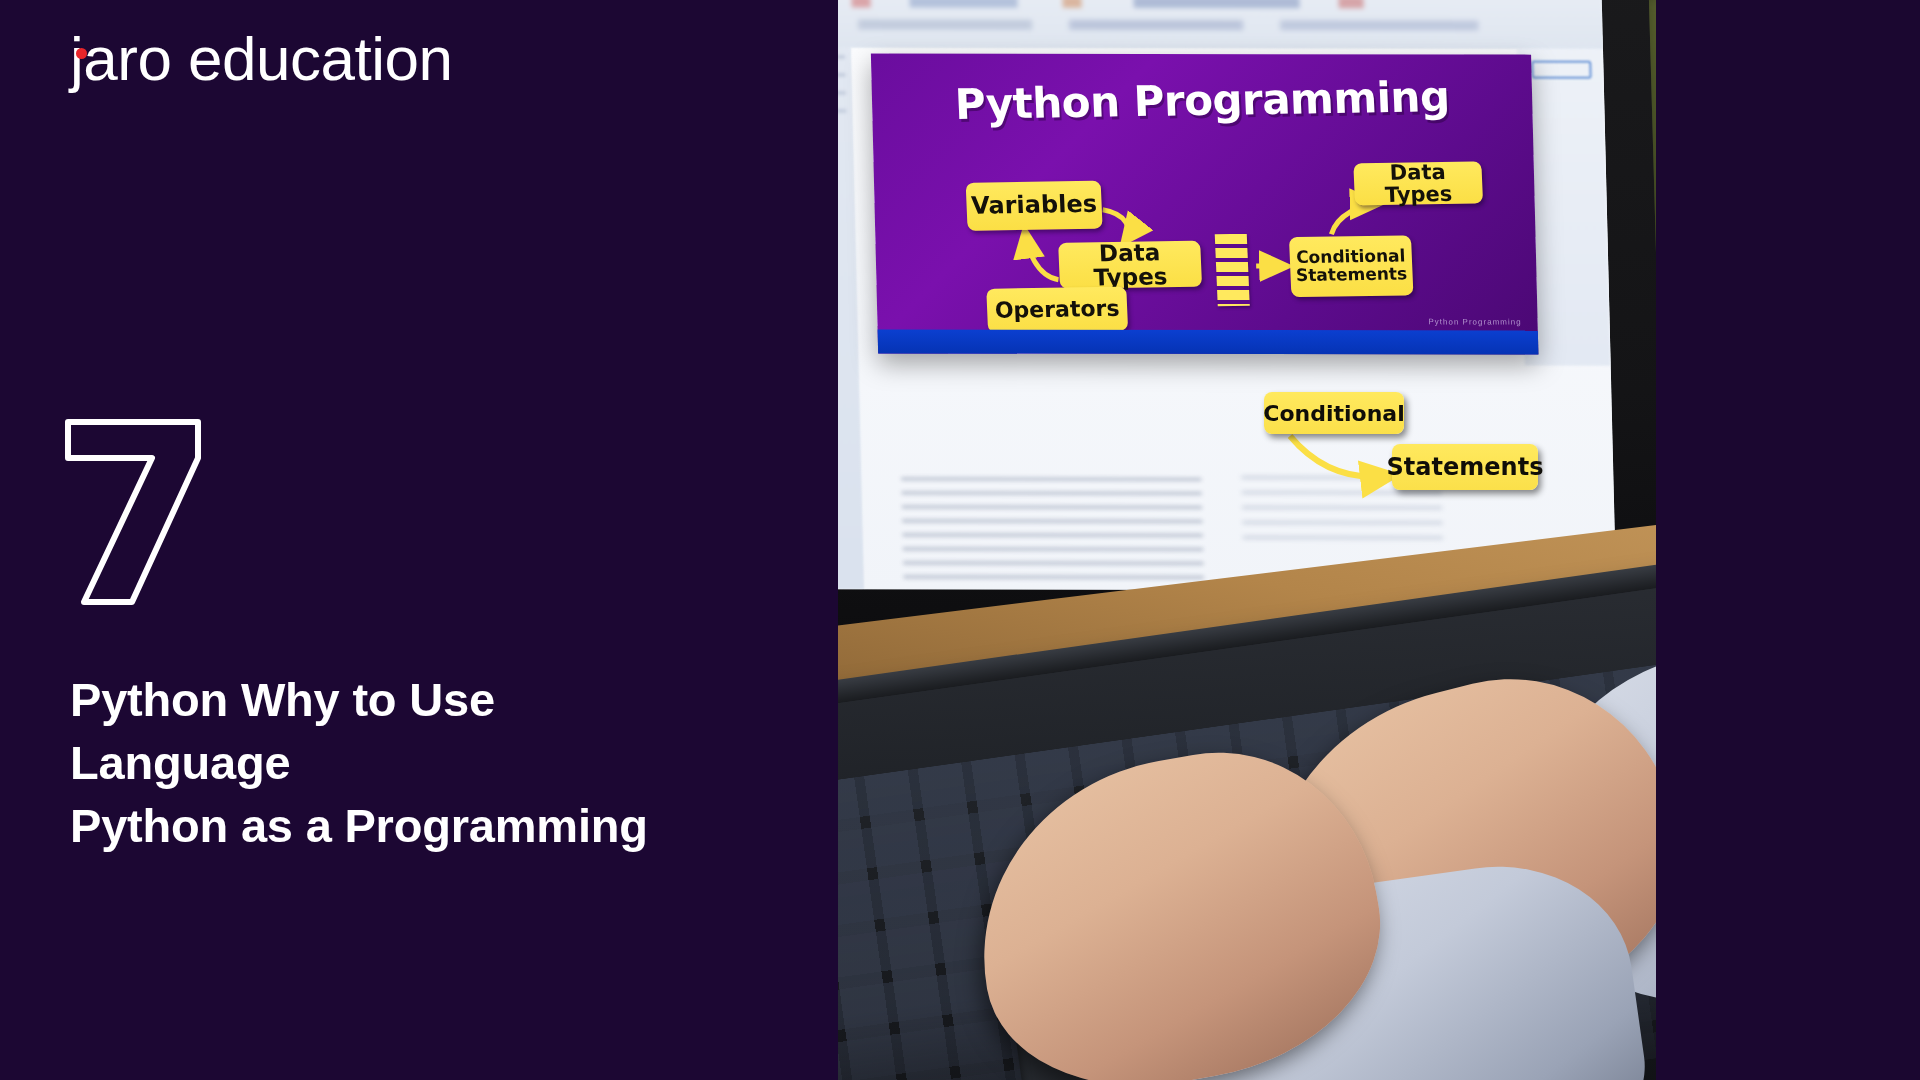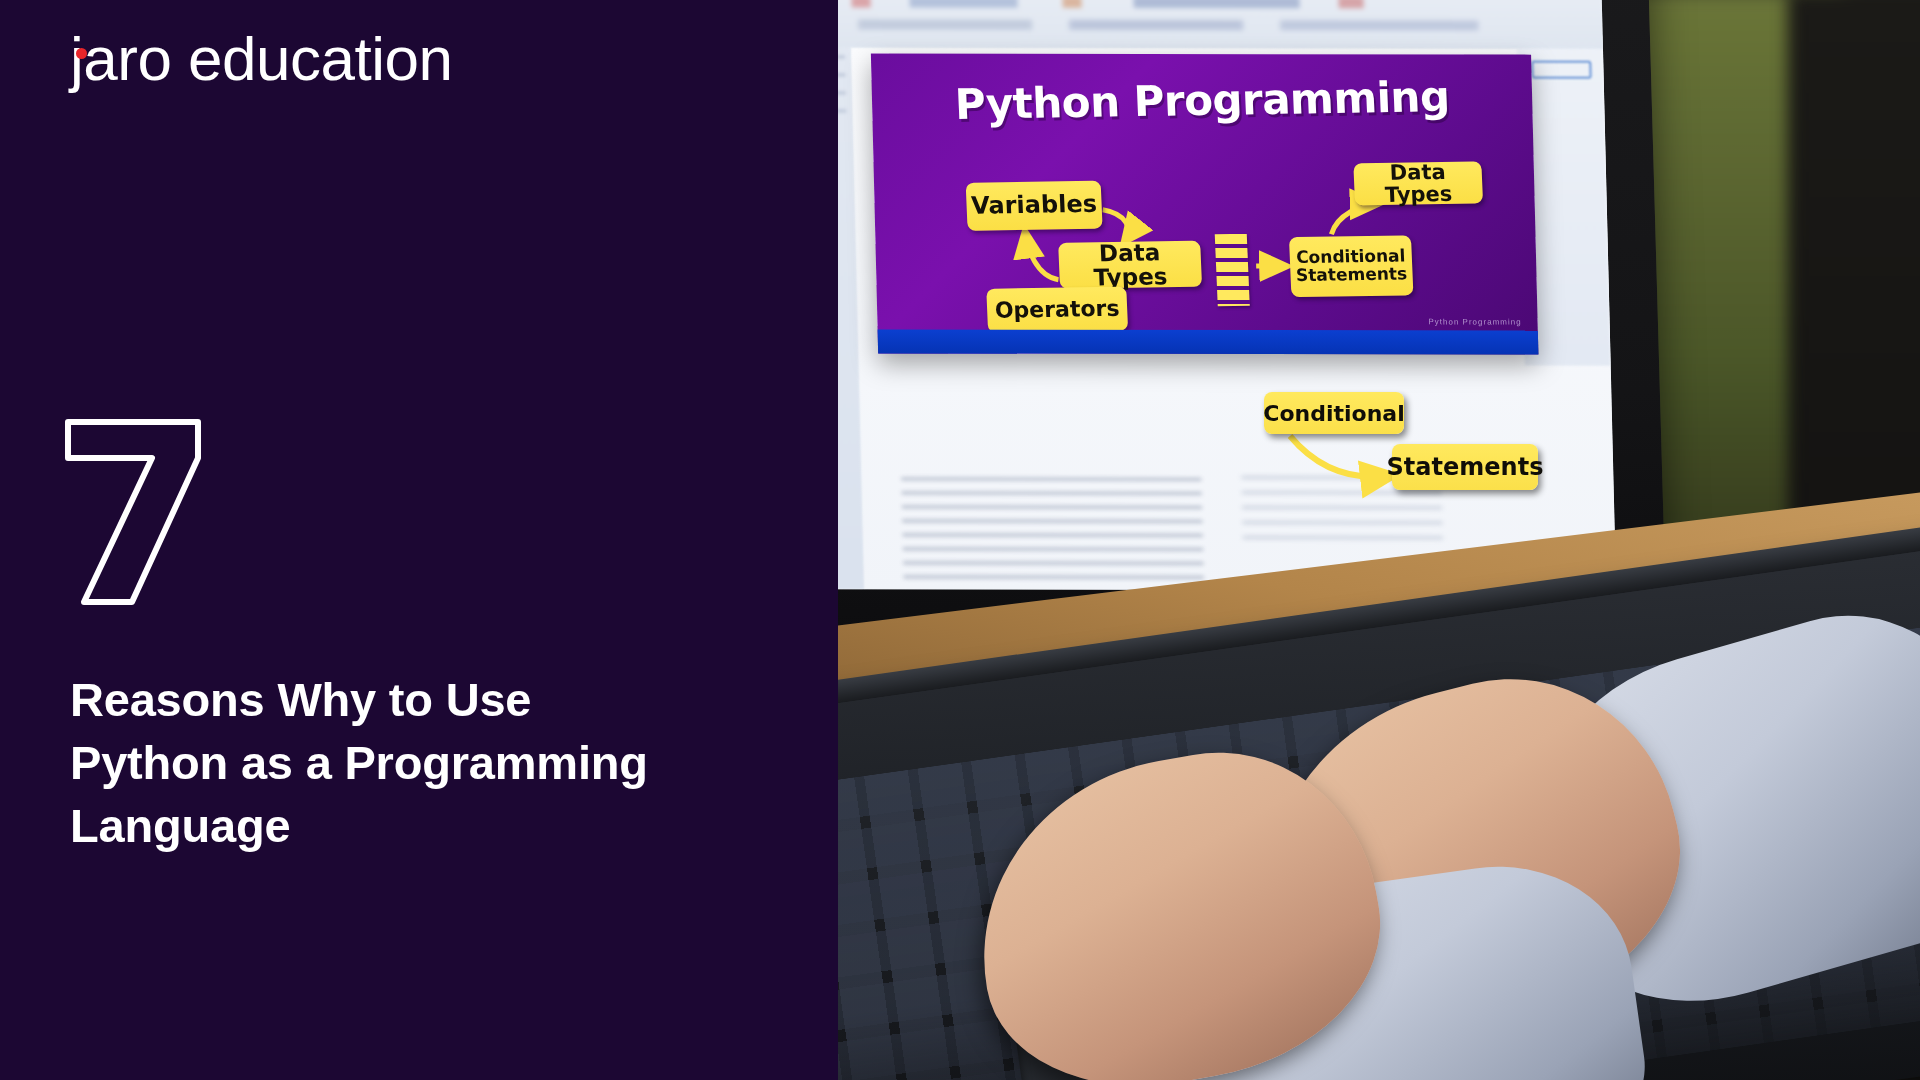--- a/index.html
+++ b/index.html
@@ -1,19 +1,19 @@
 <!DOCTYPE html>
 <html><head>
 <meta charset="utf-8">
 <style>
   * { margin:0; padding:0; box-sizing:border-box; }
   html,body { width:1920px; height:1080px; overflow:hidden; background:#1b0730; }
   body { font-family:"Liberation Sans", sans-serif; }
 
-  .canvas { position:relative; width:1920px; height:1080px; overflow:hidden; }
+  .canvas { position:relative; width:1656px; height:1080px; overflow:hidden; }
 
   
   .left-panel {
     position:absolute; left:0; top:0; width:838px; height:1080px;
     background:#1c0733;
   }
   .logo {
     position:absolute; left:70px; top:28px;
     font-family:"Liberation Sans", sans-serif;
     font-size:62px; font-weight:400; color:#ffffff;
@@ -268,23 +268,23 @@
     <div class="logo">jaro education</div>
     <div class="logo-dot"></div>
 
     <div class="numeral">
       <svg viewBox="0 0 150 200" xmlns="http://www.w3.org/2000/svg">
         <path d="M8 10 L138 10 L138 46 L72 190 L24 190 L92 46 L8 46 Z" fill="none" stroke="#ffffff" stroke-width="6" stroke-linejoin="round" stroke-linecap="round"></path>
       </svg>
     </div>
 
     <div class="headline">
-      <span>Reasons Why to Use</span>
+      <span>Python Why to Use</span>
+      <span>Language</span>
       <span>Python as a Programming</span>
-      <span>Language</span>
     </div>
   </div>
 
   <div class="photo">
     <div class="photo-inner">
 
       <div class="bg-wall"></div>
       <div class="bg-green"></div>
       <div class="bg-dark-right"></div>
 

